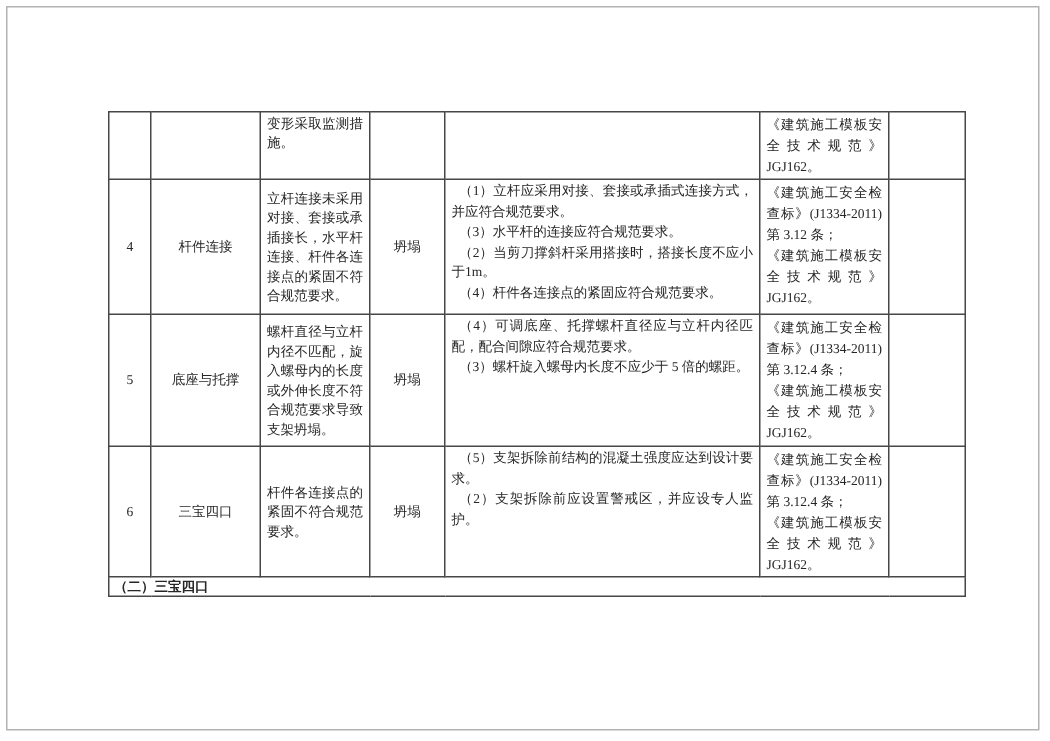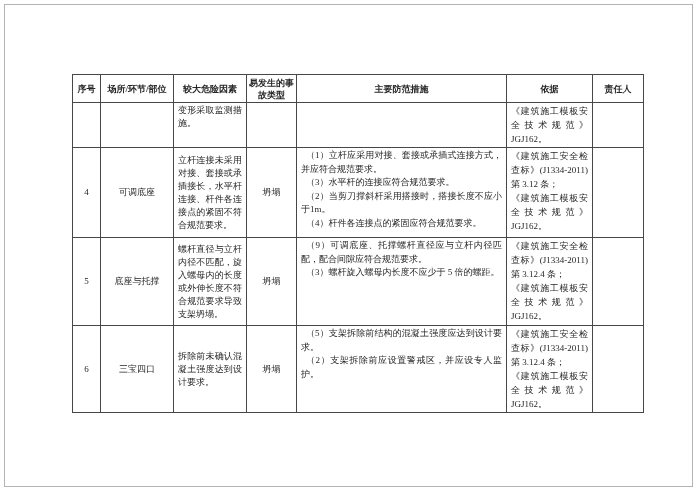--- a/index.html
+++ b/index.html
@@ -91,45 +91,36 @@
     <col style="width:28px">
     <col style="width:73px">
     <col style="width:73px">
     <col style="width:50px">
     <col style="width:210px">
     <col style="width:86px">
     <col style="width:51px">
   </colgroup>
 
   <tbody>
-      <tr class="r-header">
-    <th>序号</th>
-    <th>场所/环节/部位</th>
-    <th>较大危险因素</th>
-    <th>易发生的事故类型</th>
-    <th>主要防范措施</th>
-    <th>依据</th>
-    <th>责任人</th>
-  </tr>
 
   <tr class="r-cont">
     <td class="c-no"></td>
     <td class="c-place"></td>
     <td class="c-risk top">变形采取监测措施。</td>
     <td class="c-accident"></td>
     <td class="c-measures"></td>
     <td class="c-basis">
       <p>《建筑施工模板安全技术规范》JGJ162。</p>
     </td>
     <td class="c-resp"></td>
   </tr>
 
   <tr class="r-4">
     <td class="c-no">4</td>
-    <td class="c-place">可调底座</td>
+    <td class="c-place">杆件连接</td>
     <td class="c-risk">立杆连接未采用对接、套接或承插接长，水平杆连接、杆件各连接点的紧固不符合规范要求。</td>
     <td class="c-accident">坍塌</td>
     <td class="c-measures">
       <p>（1）立杆应采用对接、套接或承插式连接方式，并应符合规范要求。</p>
       <p>（3）水平杆的连接应符合规范要求。</p>
       <p>（2）当剪刀撑斜杆采用搭接时，搭接长度不应小于1m。</p>
       <p>（4）杆件各连接点的紧固应符合规范要求。</p>
     </td>
     <td class="c-basis">
       <p>《建筑施工安全检查标》(J1334-2011)第 3.12 条；</p>
@@ -137,40 +128,43 @@
     </td>
     <td class="c-resp"></td>
   </tr>
 
   <tr class="r-5">
     <td class="c-no">5</td>
     <td class="c-place">底座与托撑</td>
     <td class="c-risk">螺杆直径与立杆内径不匹配，旋入螺母内的长度或外伸长度不符合规范要求导致支架坍塌。</td>
     <td class="c-accident">坍塌</td>
     <td class="c-measures">
-      <p>（9）可调底座、托撑螺杆直径应与立杆内径匹配，配合间隙应符合规范要求。</p>
+      <p>（4）可调底座、托撑螺杆直径应与立杆内径匹配，配合间隙应符合规范要求。</p>
       <p>（3）螺杆旋入螺母内长度不应少于 5 倍的螺距。</p>
     </td>
     <td class="c-basis">
       <p>《建筑施工安全检查标》(J1334-2011)第 3.12.4 条；</p>
       <p>《建筑施工模板安全技术规范》JGJ162。</p>
     </td>
     <td class="c-resp"></td>
   </tr>
 
   <tr class="r-6">
     <td class="c-no">6</td>
     <td class="c-place">三宝四口</td>
-    <td class="c-risk">拆除前未确认混凝土强度达到设计要求。</td>
+    <td class="c-risk">杆件各连接点的紧固不符合规范要求。</td>
     <td class="c-accident">坍塌</td>
     <td class="c-measures">
       <p>（5）支架拆除前结构的混凝土强度应达到设计要求。</p>
       <p>（2）支架拆除前应设置警戒区，并应设专人监护。</p>
     </td>
     <td class="c-basis">
       <p>《建筑施工安全检查标》(J1334-2011)第 3.12.4 条；</p>
       <p>《建筑施工模板安全技术规范》JGJ162。</p>
     </td>
     <td class="c-resp"></td>
   </tr>
 
+  <tr class="section-row">
+    <td colspan="7">（二）三宝四口</td>
+  </tr>
 </tbody>
   </table>
 
 </body></html>

